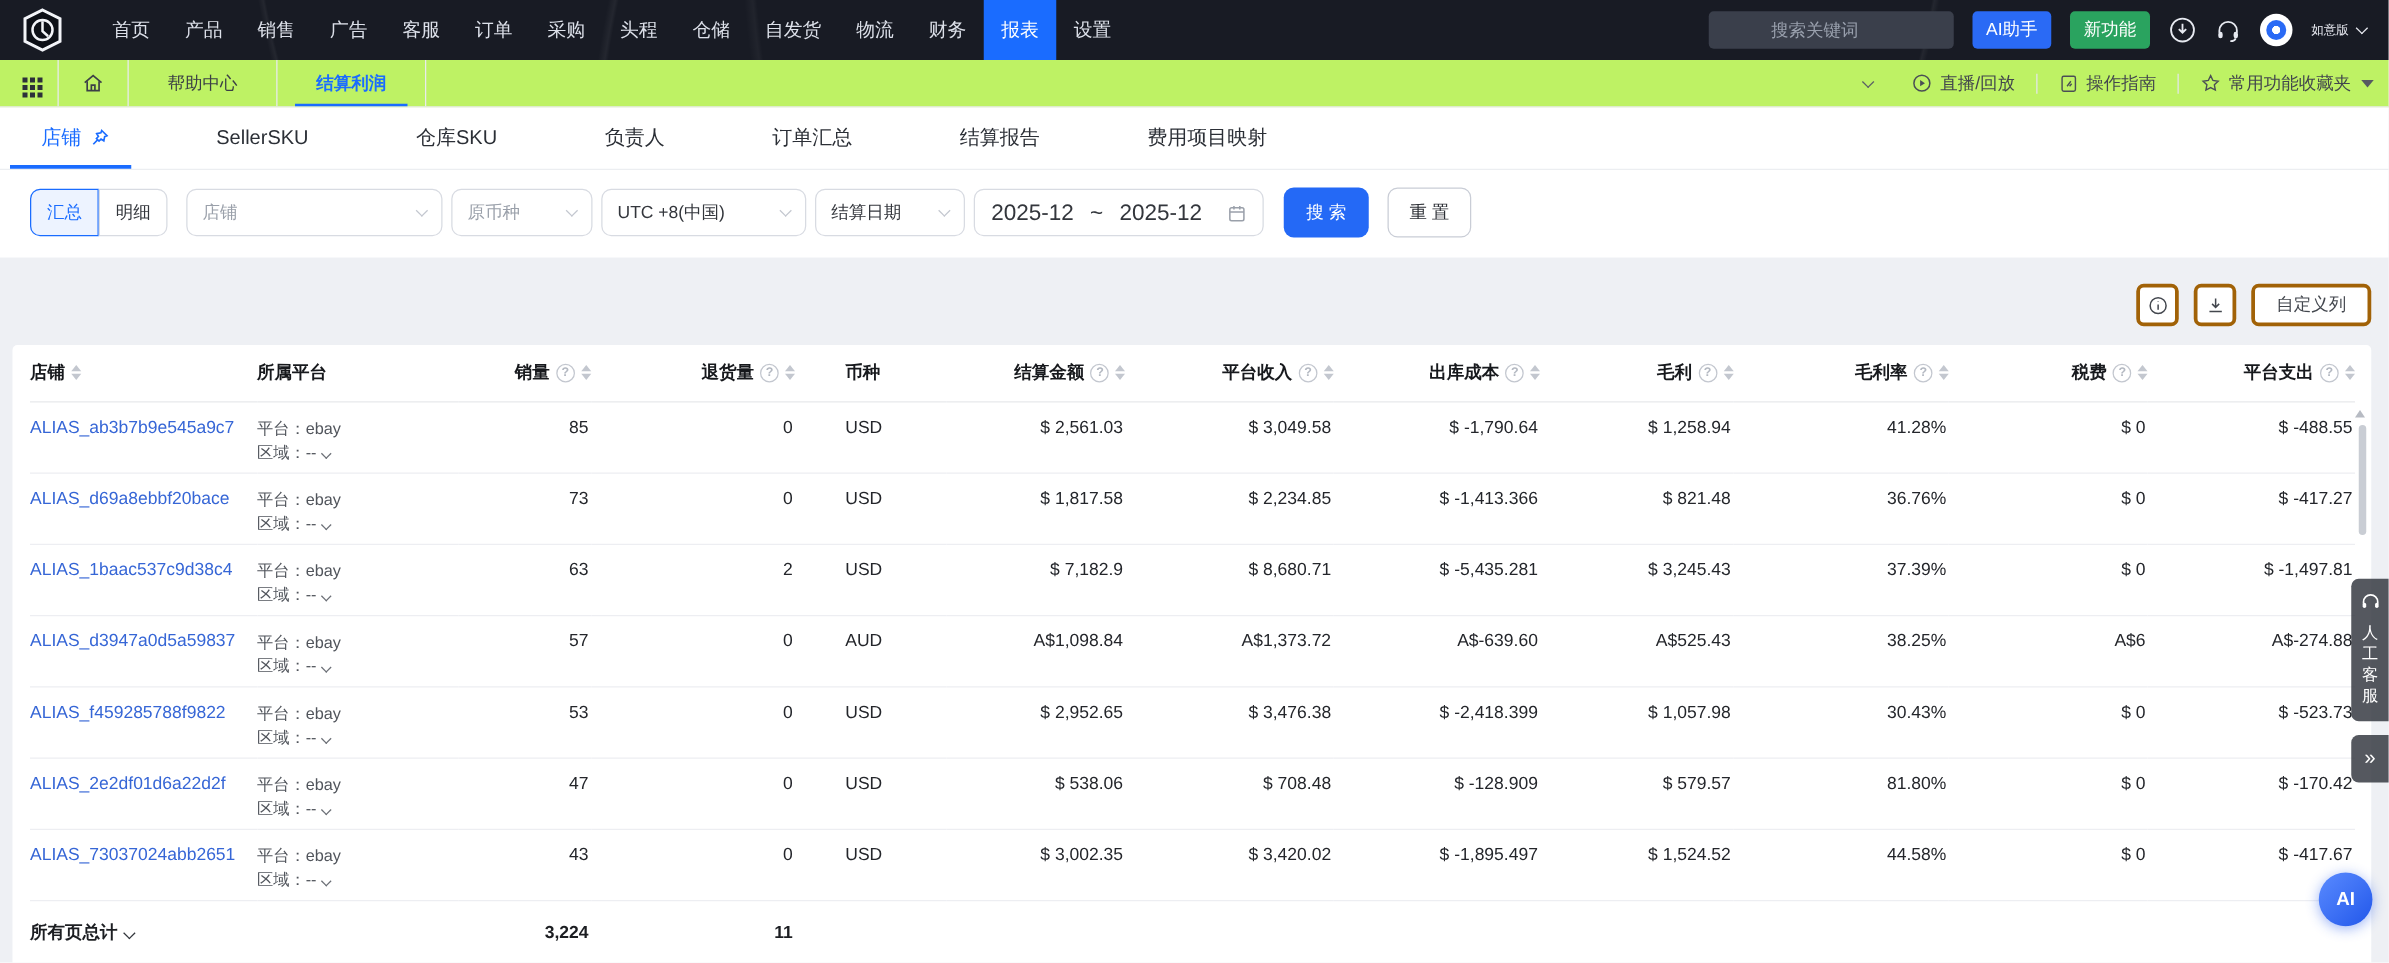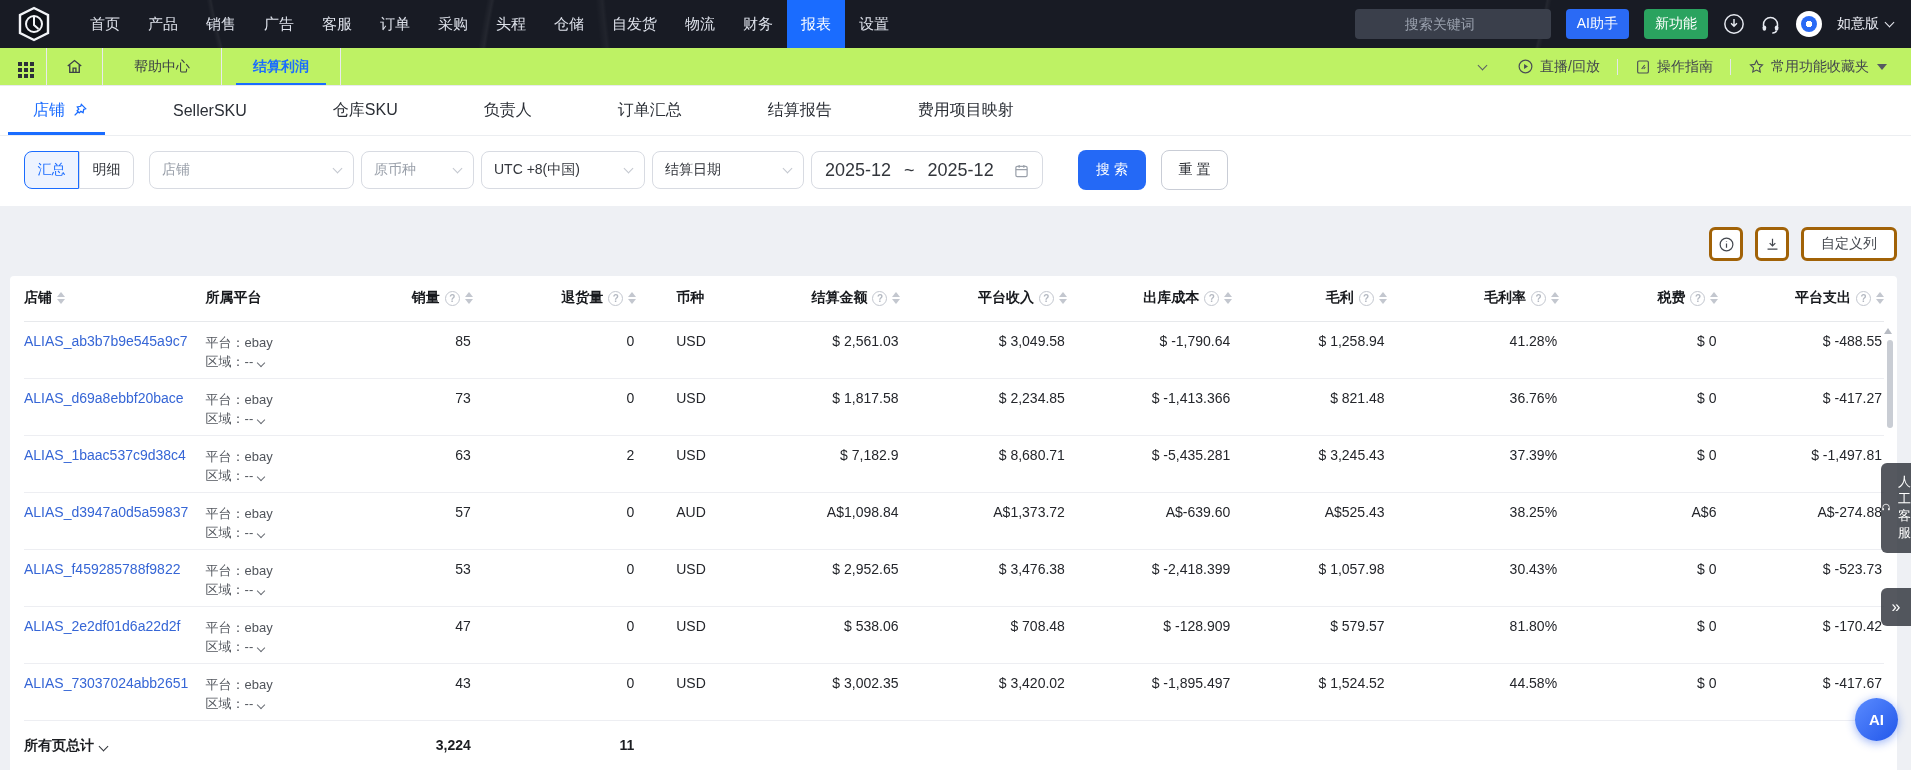--- a/index.html
+++ b/index.html
@@ -20,34 +20,34 @@
   .topnav-right { margin-left:auto; display:flex; align-items:center; gap:15px; padding-right:18px; position:relative; }
   .searchbox { width:196px; height:30px; background:#3a3f4b; border-radius:4px; display:flex; align-items:center; gap:8px; padding:0 10px; }
   .searchbox input { background:transparent; border:none; outline:none; color:#cfd4dd; font-size:14px; width:140px; font-family:inherit;margin-left:32px; }
   .searchbox input::placeholder { color:#99a0ad; }
   .pill-btn { height:30px; padding:0 11px; border-radius:4px; color:#fff; font-size:14px; display:flex; align-items:center; border:none; cursor:pointer; font-family:inherit; white-space:nowrap; }
   .btn-ai { background:#2a6af5; }
   .btn-new { background:#2aa35f; }
   .ticon { display:flex; align-items:center; cursor:pointer; }
   .avatar { width:26px; height:26px; border-radius:50%; background:#fff; display:flex; align-items:center; justify-content:center; }
   .avatar i { width:16px; height:16px; border-radius:50%; background:radial-gradient(circle,#fff 0 28%,#2a6af5 30% 100%); display:block; }
-  .version { font-size:14px; color:#e8eaf1; display:flex; align-items:center; gap:7px; cursor:pointer; }
+  .version { font-size:10px; color:#e8eaf1; display:flex; align-items:center; gap:7px; cursor:pointer; }
 
   .chev { display:inline-block; width:7px; height:7px; border-right:1.5px solid currentColor; border-bottom:1.5px solid currentColor; transform:rotate(45deg); margin-top:-3px; }
 
   
   .tabbar { height:38px; background:#bef264; display:flex; align-items:stretch; border-bottom:1px solid #e9eaee; }
   .tb-cell { display:flex; align-items:center; justify-content:center; padding:0 18px; cursor:pointer; }
   .tb-sep { width:1px; background:#e9eaee; }
   .grid-icon { width:4px; height:4px; background:#2c3039; color:#2c3039; margin:0 6px 12px 0;
     box-shadow:6px 0,12px 0,0 6px,6px 6px,12px 6px,0 12px,6px 12px,12px 12px; align-self:center; margin-top:6px; }
   .tab { position:relative; min-width:118px; font-size:14px; color:#3b3f45; display:flex; align-items:center; justify-content:center; padding:0 20px; cursor:pointer; }
   .tab.active { color:#1a6cff; font-weight:700; }
   .tab.active::after { content:''; position:absolute; left:14px; right:14px; bottom:0; height:2px; background:#1a6cff; }
-  .tabbar-right { margin-left:auto; display:flex; align-items:center; gap:9px; padding-right:16px; font-size:14px; color:#42464d; }
+  .tabbar-right { margin-left:auto; display:flex; align-items:center; gap:9px; padding-right:4px; font-size:14px; color:#42464d; }
   .tb-action { display:flex; align-items:center; gap:6px; cursor:pointer; white-space:nowrap; padding:0 8px; }
   .tb-vbar { width:1px; height:16px; background:#e4e6ea; }
   .caret-dn { width:0; height:0; border-left:5px solid transparent; border-right:5px solid transparent; border-top:6px solid #565a61; margin-left:2px; }
   .collapse-chev { color:#5a5e66; margin-right:14px; cursor:pointer; }
 
   
   .subtabs { background:#fff; display:flex; align-items:stretch; height:50px; padding-left:33px; gap:86px; border-bottom:1px solid #eceef1; }
   .subtab { font-size:16px; color:#2b2f36; position:relative; display:flex; align-items:center; gap:7px; cursor:pointer; white-space:nowrap; }
   .subtab.active { color:#1a6cff; }
   .subtab.active::after { content:''; position:absolute; left:-25px; right:-18px; bottom:0; height:3px; background:#1a6cff; }
@@ -55,24 +55,24 @@
   
   .filters { background:#fff; padding:14px 0 16px 24px; display:flex; gap:7px; align-items:center; }
   .seg { display:flex; margin-right:8px; }
   .seg-btn { width:55px; height:38px; border:1px solid #d8dbe2; display:flex; align-items:center; justify-content:center; font-size:14px; color:#33363c; background:#fff; cursor:pointer; }
   .seg-btn:first-child { border-radius:8px 0 0 8px; border-right:none; }
   .seg-btn:last-child { border-radius:0 8px 8px 0; }
   .seg-btn.active { background:#edf3ff; border:1px solid #1a6cff; color:#1a6cff; }
   .select { height:38px; border:1px solid #d8dbe2; border-radius:8px; display:flex; align-items:center; justify-content:space-between; padding:0 12px; font-size:14px; color:#33363c; background:#fff; cursor:pointer; }
   .select .ph { color:#9aa0aa; }
   .sel-chev { color:#c3c7cf; }
-  .w-platform{width:204px} .w-store{width:205px} .w-currency{width:113px} .w-tz{width:164px} .w-dtype{width:152px}
+  .w-platform{width:204px} .w-store{width:205px} .w-currency{width:113px} .w-tz{width:164px} .w-dtype{width:120px}
   .daterange { width:232px; height:38px; border:1px solid #d8dbe2; border-radius:8px; display:flex; align-items:center; gap:13px; font-size:18px; color:#33363c; padding:0 13px; background:#fff; }
   .daterange .cal { margin-left:auto; display:flex; }
-  .btn-search { width:68px; height:40px; background:#2469f6; color:#fff; border:none; border-radius:8px; font-size:14px; margin-left:28px; cursor:pointer; font-family:inherit; white-space:nowrap; }
+  .btn-search { width:68px; height:40px; background:#2469f6; color:#fff; border:none; border-radius:8px; font-size:14px; margin-left:9px; cursor:pointer; font-family:inherit; white-space:nowrap; }
   .btn-reset { width:67px; height:40px; background:#fff; color:#2b2e34; border:1px solid #c9cdd6; border-radius:8px; font-size:14px; margin-left:8px; cursor:pointer; font-family:inherit; white-space:nowrap; }
 
   
   .content { padding:21px 14px 0 10px; }
   .toolbar { display:flex; justify-content:flex-end; gap:12px; margin-bottom:15px; }
   .tool-btn { height:34px; min-width:34px; background:#fff; border:3px solid #a16207; border-radius:6px; display:flex; align-items:center; justify-content:center; color:#43474e; font-size:14px; cursor:pointer; font-family:inherit; }
   .tool-btn.cols { padding:0 17px; }
 
   .card { background:#fff; border-radius:4px; padding-left:14px; position:relative; height:560px; }
   table { border-collapse:collapse; table-layout:fixed; width:1860px; }
@@ -92,21 +92,21 @@
   .sorter i { display:block; width:0; height:0; border-left:4px solid transparent; border-right:4px solid transparent; }
   .tri-up { border-bottom:5px solid #c3c7cf; }
   .tri-dn { border-top:5px solid #c3c7cf; }
   tr.summary td { font-weight:700; color:#1c1e22; border-bottom:none; padding-top:16px; }
   tr.summary .chev { width:7px; height:7px; border-color:#33363c; margin-left:6px; }
 
   .vscroll-cap { position:absolute; right:5px; top:52px; width:0; height:0; border-left:4px solid transparent; border-right:4px solid transparent; border-bottom:6px solid #b7bbc3; }
   .vscroll { position:absolute; right:4px; top:64px; width:6px; height:88px; background:#c9cdd4; border-radius:3px; cursor:pointer; }
 
   
-  .svc { position:absolute; right:0; top:463px; width:30px; background:rgba(47,51,60,.82); border-radius:6px 0 0 6px; color:#fff; display:flex; flex-direction:row; align-items:center; padding:10px 0 12px; gap:7px; cursor:pointer; z-index:5; }
+  .svc { position:absolute; right:0; top:463px; width:30px; background:rgba(47,51,60,.82); border-radius:6px 0 0 6px; color:#fff; display:flex; flex-direction:column; align-items:center; padding:10px 0 12px; gap:7px; cursor:pointer; z-index:5; }
   .svc-label { width:15px; font-size:13px; line-height:17px; text-align:center; word-break:break-all; }
   .svc-exp { position:absolute; right:0; top:588px; width:30px; height:38px; background:rgba(47,51,60,.82); border-radius:6px 0 0 6px; color:#fff; display:flex; align-items:center; justify-content:center; font-size:16px; cursor:pointer; z-index:5; }
   .ai-fab { position:absolute; right:13px; top:698px; width:43px; height:43px; border-radius:50%; background:linear-gradient(135deg,#5a8bff,#2257ea); color:#fff; display:flex; align-items:center; justify-content:center; font-weight:700; font-size:15px; box-shadow:0 2px 10px rgba(34,87,234,.45); cursor:pointer; z-index:6; }
 </style>
 </head>
 <body>
 
 <div class="topnav">
   <svg class="logo" viewBox="0 0 36 36">
     <path d="M18 2 L32 9 V27 L18 34 L4 27 V9 Z" fill="#0d1017" stroke="#f2f4f8" stroke-width="2.4"></path>

